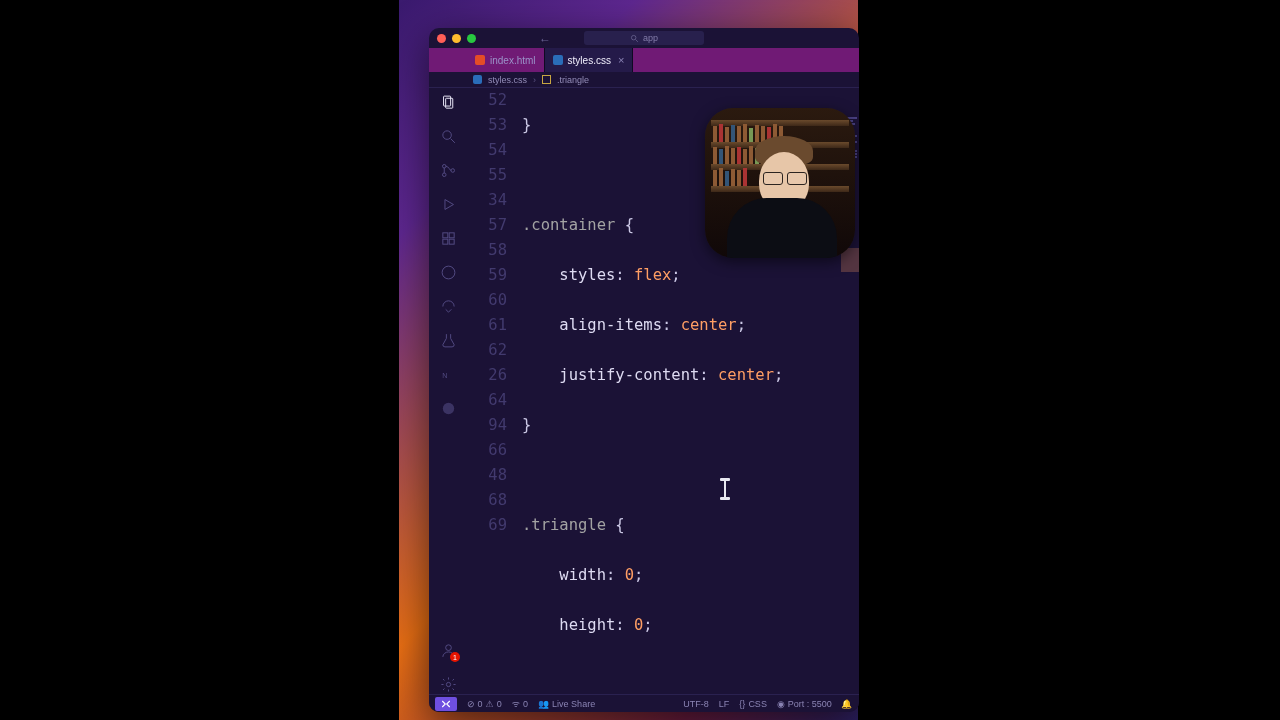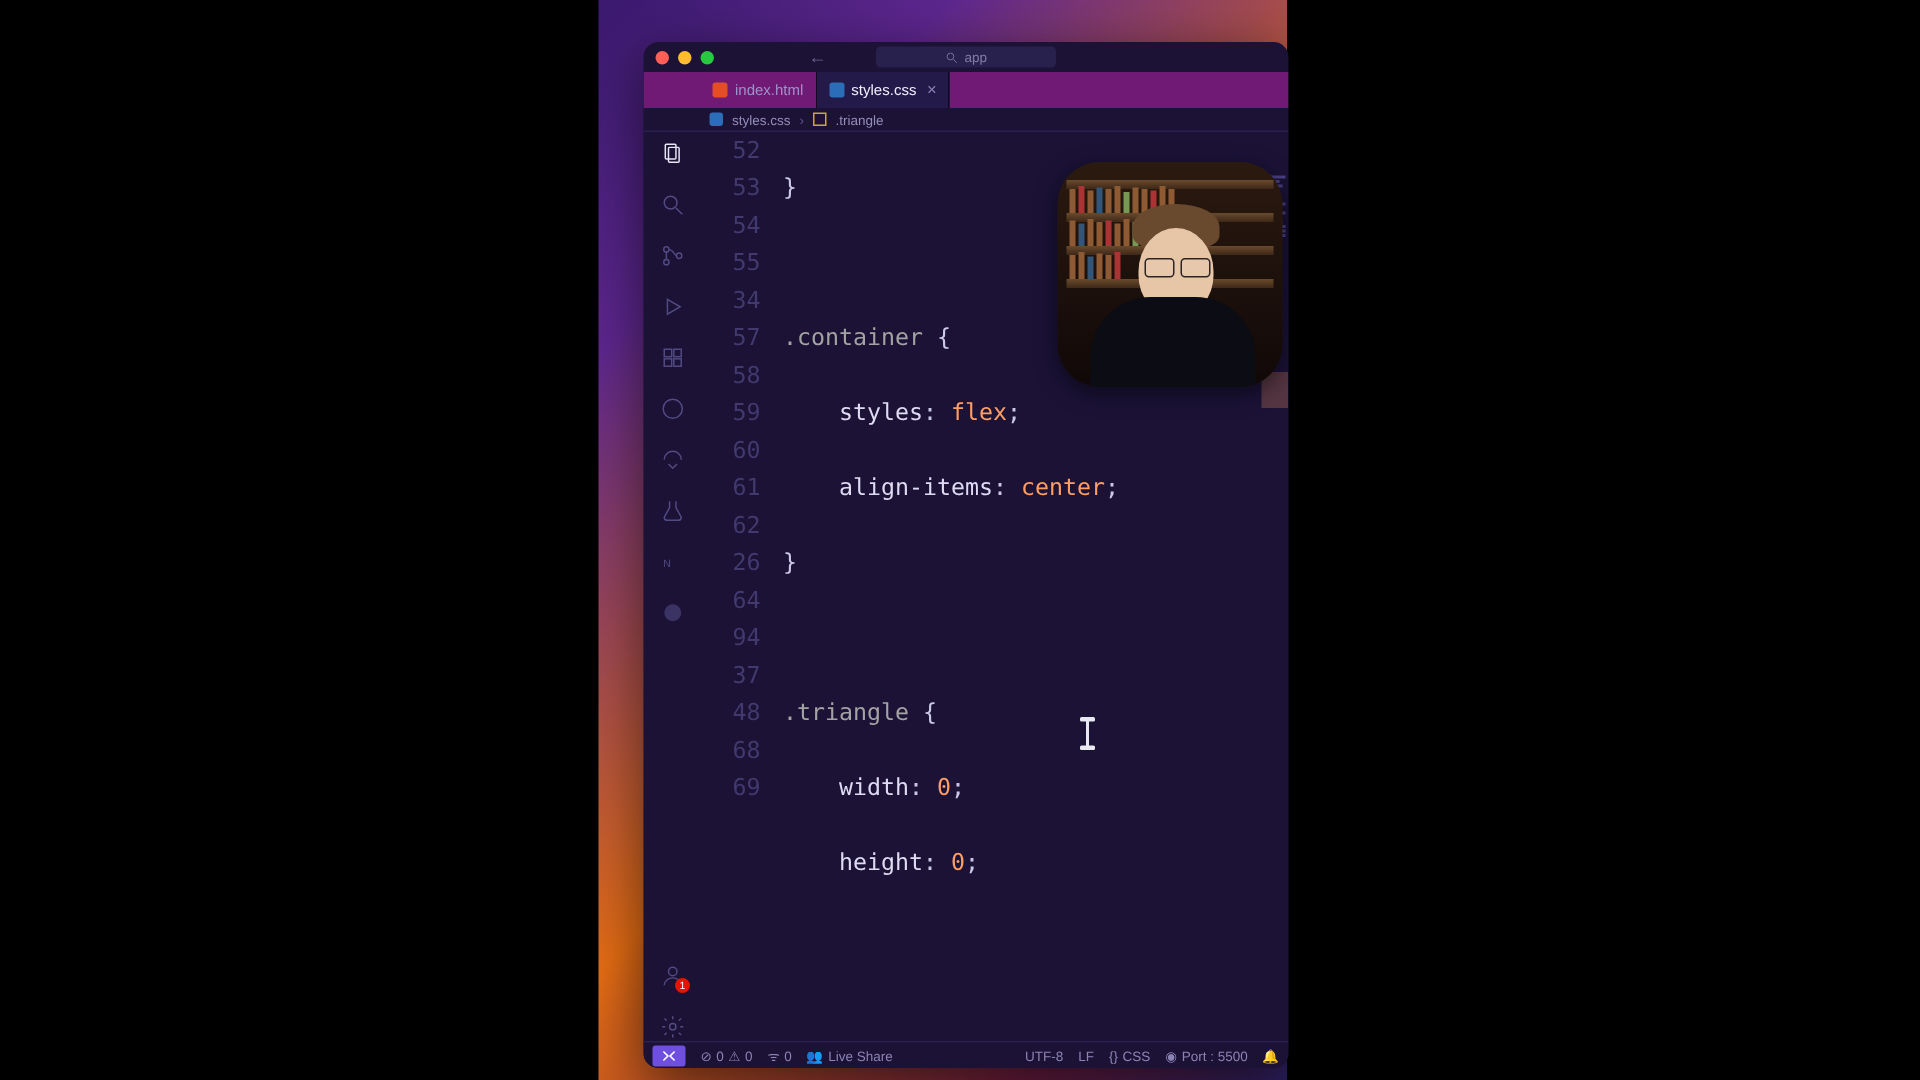--- a/index.html
+++ b/index.html
@@ -240,31 +240,32 @@
           <div>34</div>
           <div>57</div>
         <div>58</div>
           <div>59</div>
           <div>60</div>
         <div>61</div>
           <div>62</div>
           <div>26</div>
         <div>64</div>
           <div>94</div>
-          <div>37</div>
+          <div>66</div>
         <div>48</div>
           <div>68</div>
           <div>69</div>
       </div>
       <div class="code">
 <span class="ln"><span class="punct">}</span></span>
 <span class="ln"></span>
 <span class="ln"><span class="tok-sel">.container</span><span class="punct"> {</span></span>
 <span class="ln">    <span class="pname">styles</span><span class="punct">: </span><span class="tok-val">flex</span><span class="punct">;</span></span>
 <span class="ln">    <span class="pname">align-items</span><span class="punct">: </span><span class="tok-val">center</span><span class="punct">;</span></span>
+<span class="ln">    <span class="pname">justify-content</span><span class="punct">: </span><span class="tok-val">center</span><span class="punct">;</span></span>
 <span class="ln"><span class="punct">}</span></span>
 <span class="ln"></span>
 <span class="ln"><span class="tok-sel">.triangle</span><span class="punct"> {</span></span>
 <span class="ln">    <span class="pname">width</span><span class="punct">: </span><span class="tok-val">0</span><span class="punct">;</span></span>
 <span class="ln">    <span class="pname">height</span><span class="punct">: </span><span class="tok-val">0</span><span class="punct">;</span></span>
 
 
 
 
 

